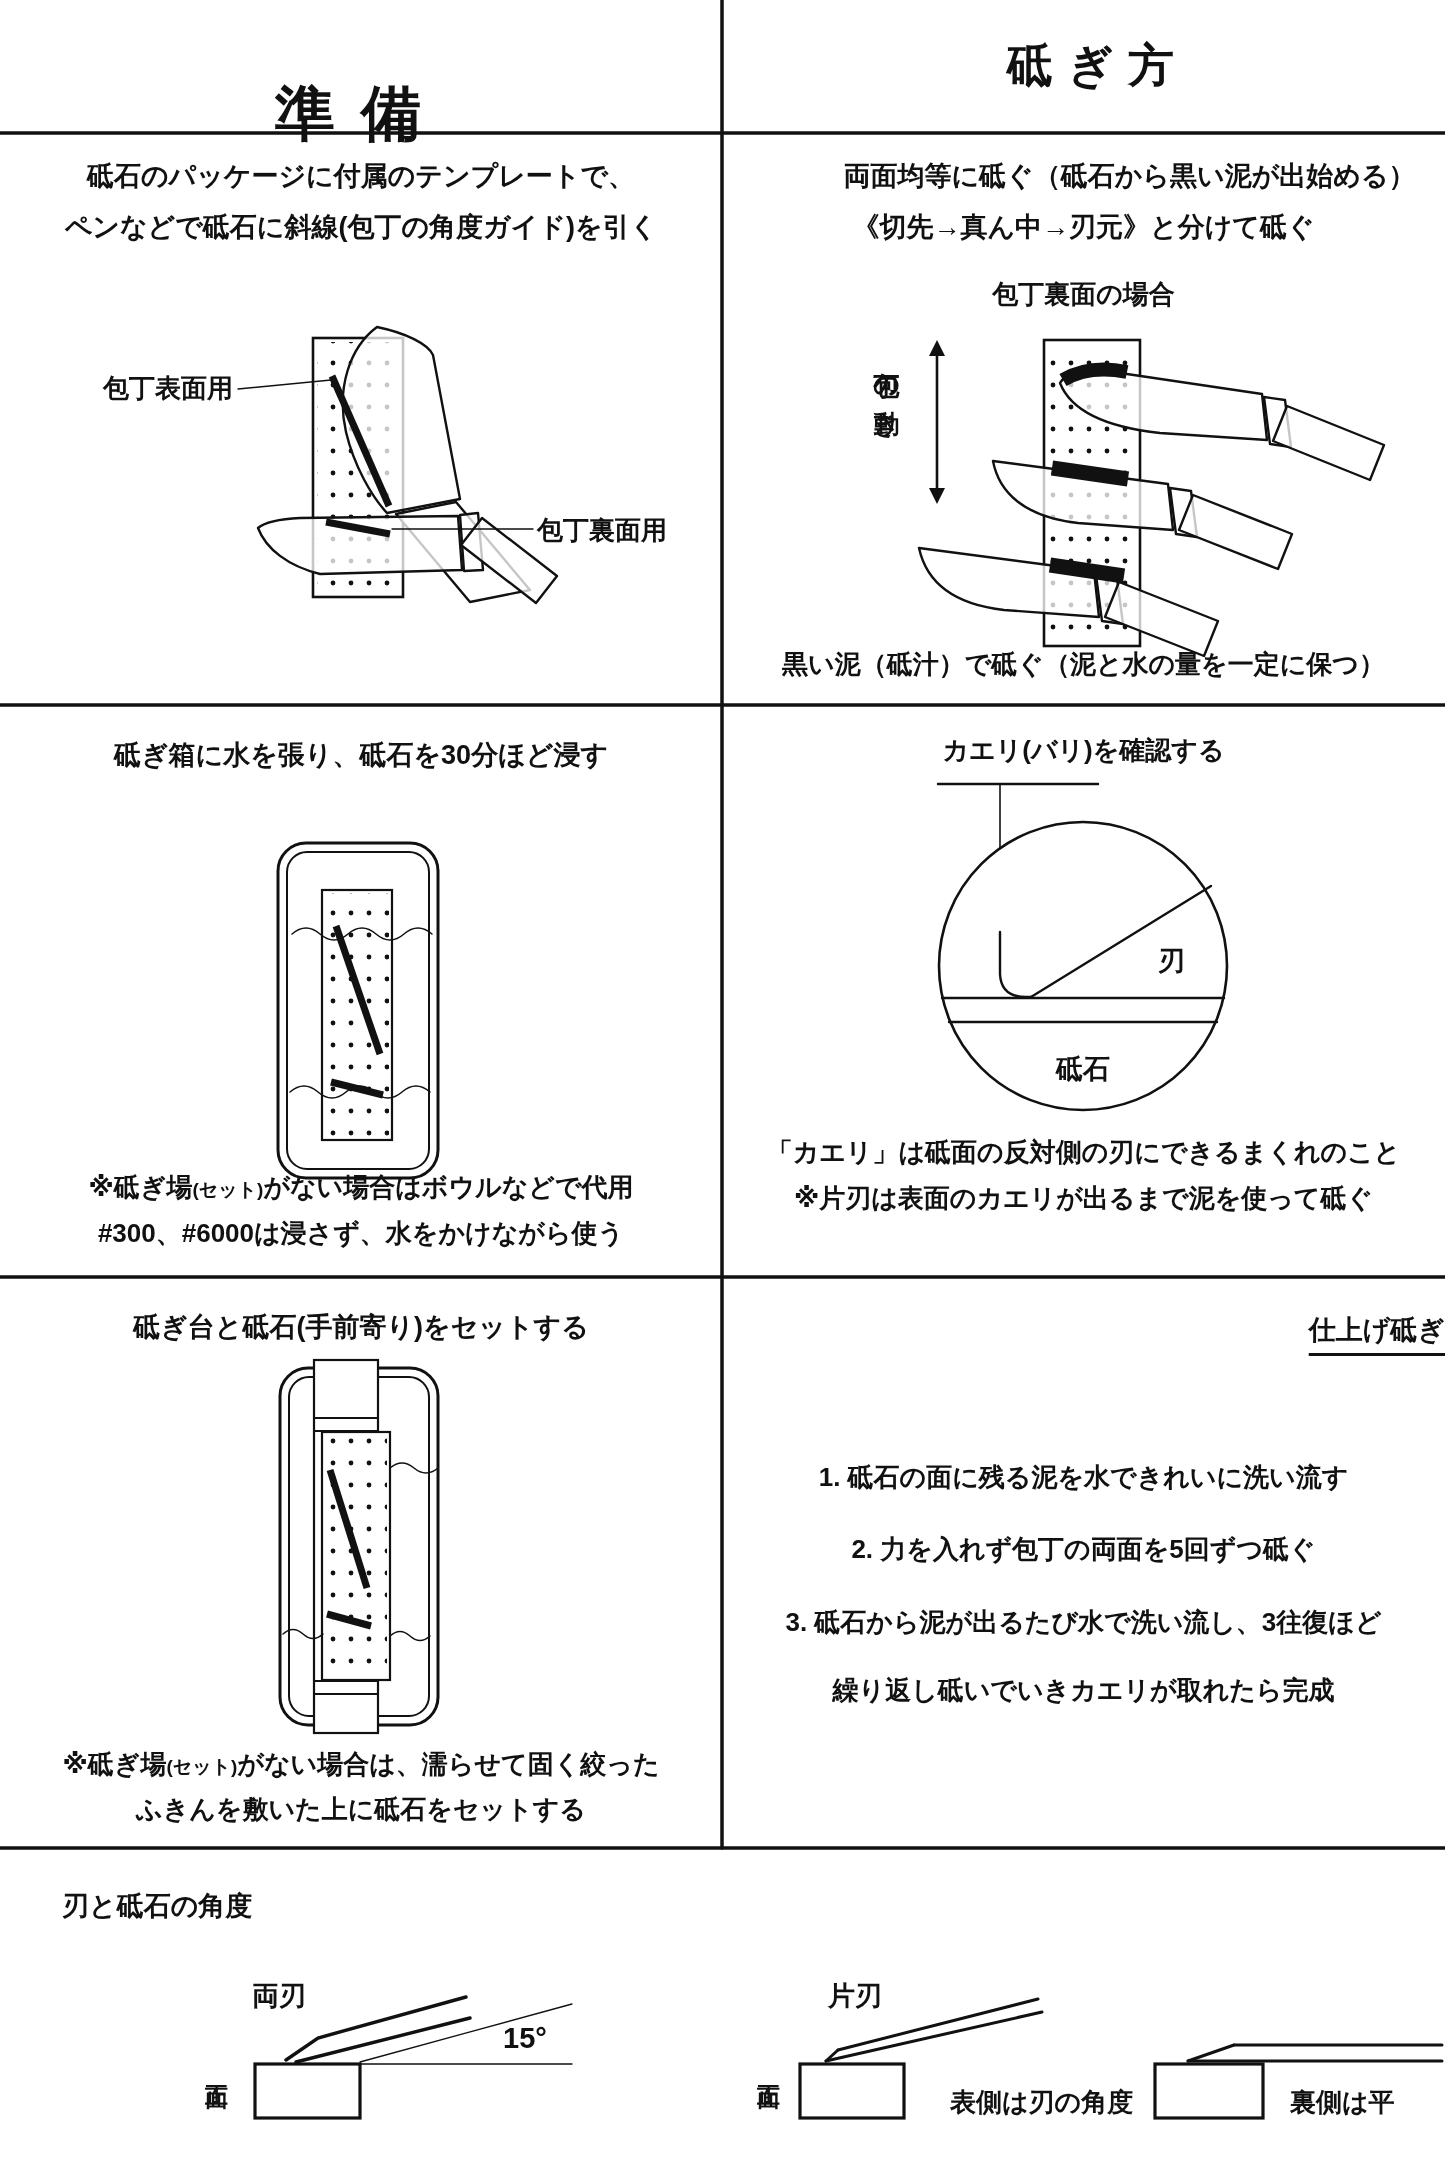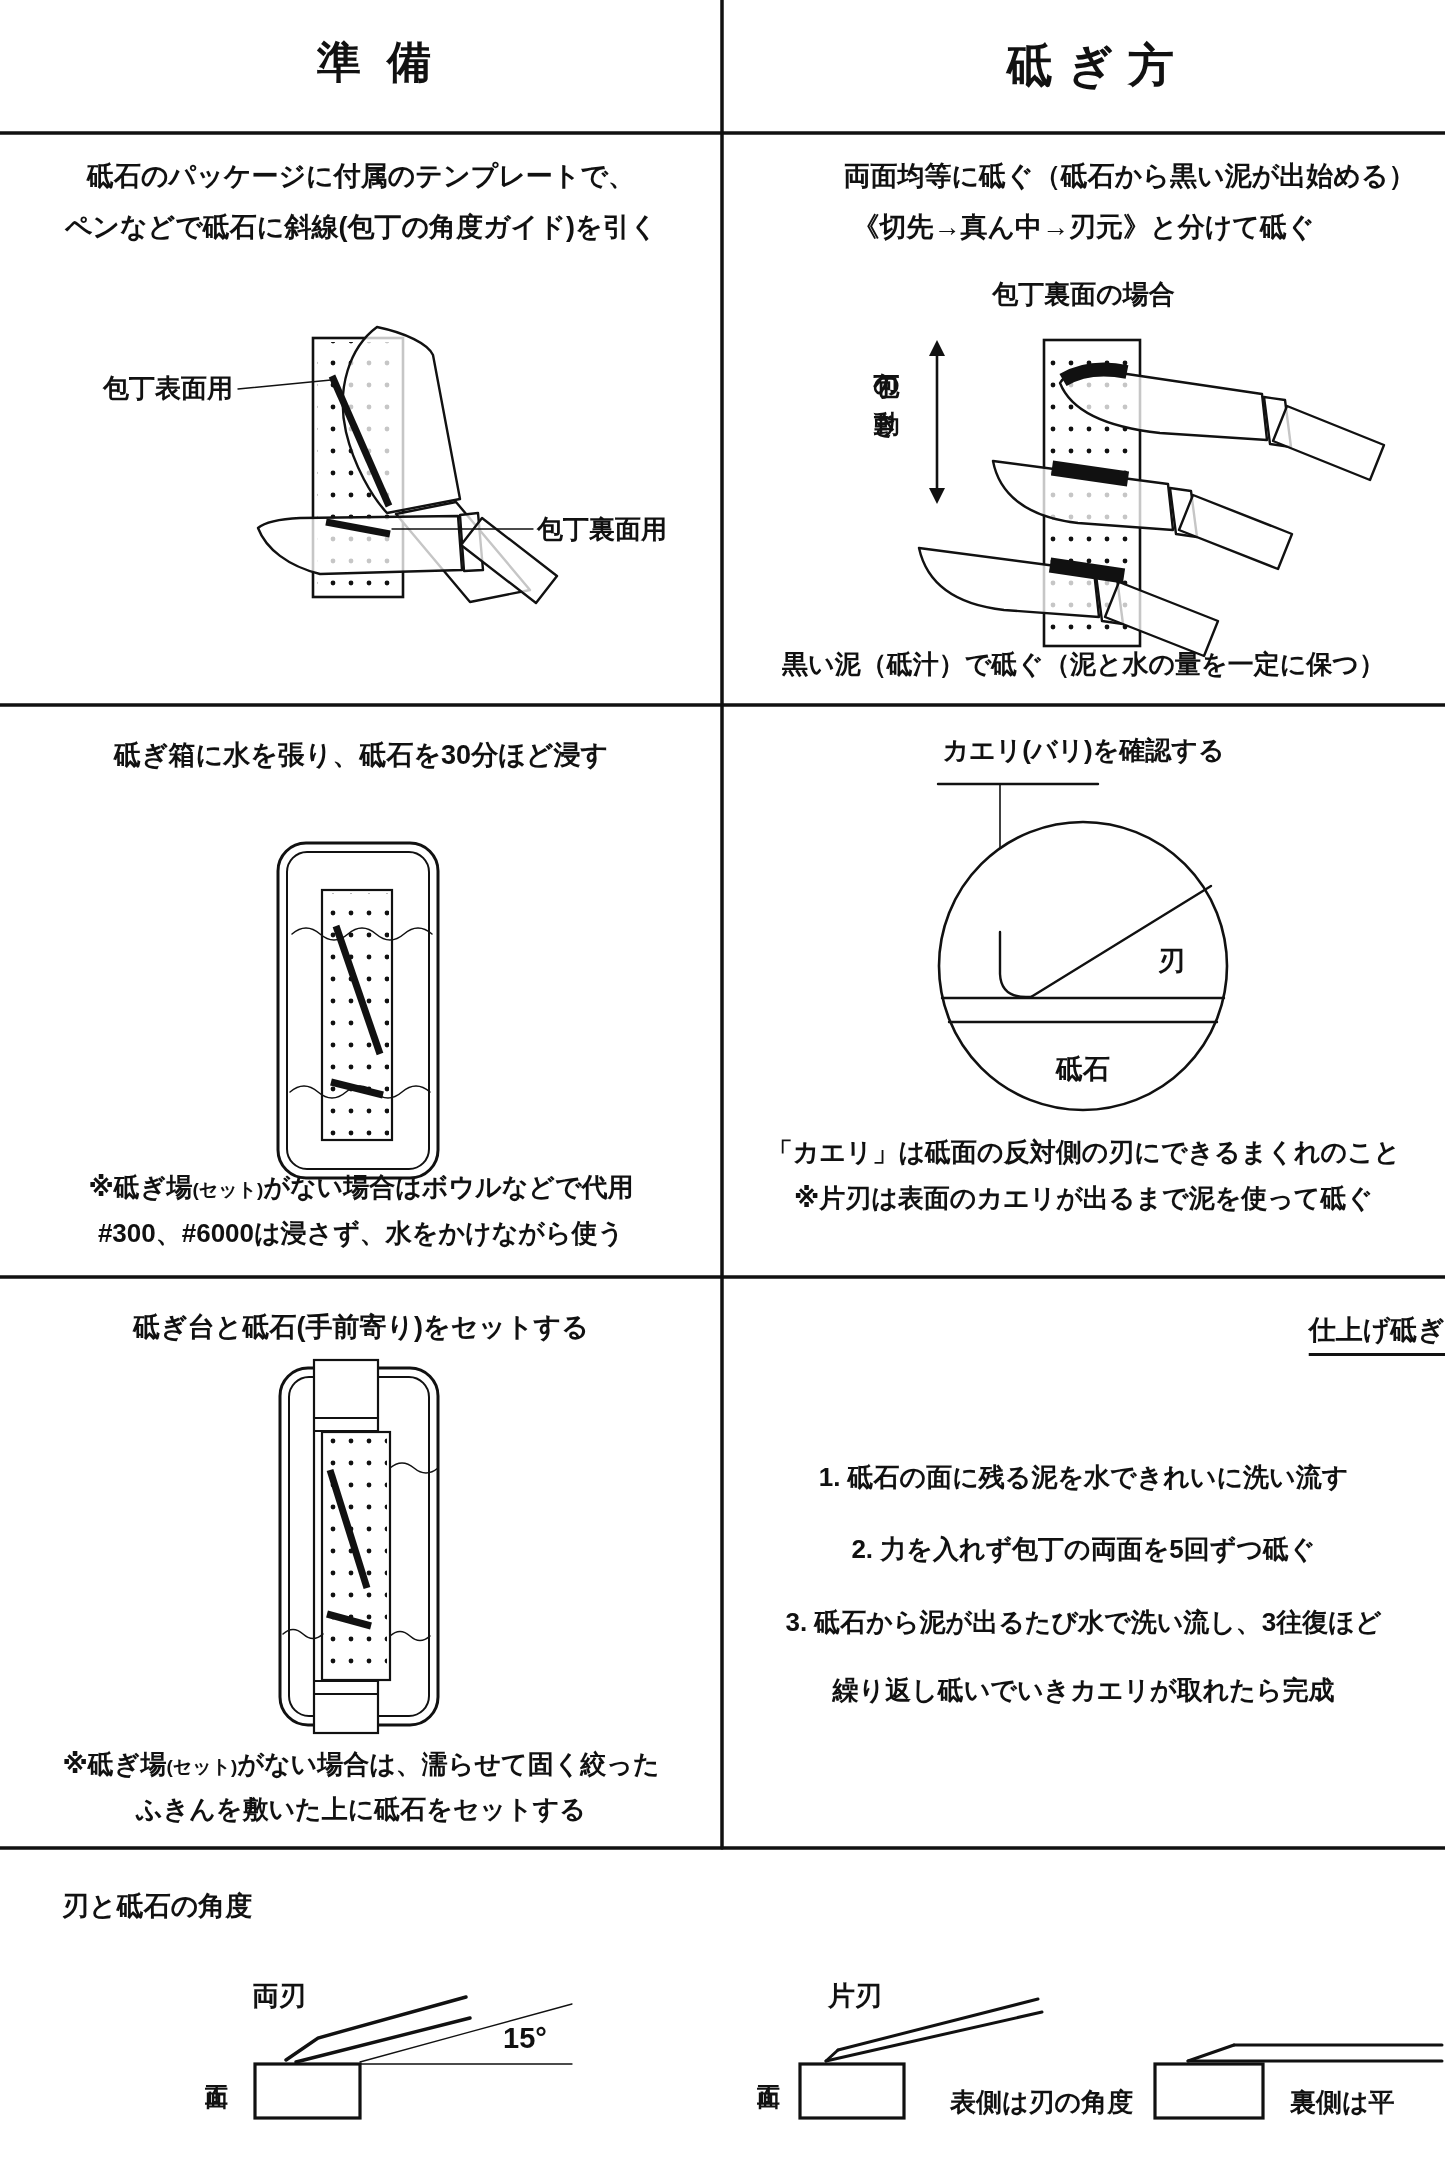--- a/index.html
+++ b/index.html
@@ -11,21 +11,21 @@
     position:relative;width:1445px;height:2168px;background:#fff;
     font-family:"Liberation Sans","DejaVu Sans",sans-serif;
     color:var(--ink);overflow:hidden;
   }
   .art{position:absolute;left:0;top:0;width:1445px;height:2168px;}
   .t{position:absolute;font-weight:bold;color:var(--ink);white-space:nowrap;line-height:1;}
   .cl{left:0;width:722px;text-align:center;}   
   .cr{left:722px;width:723px;text-align:center;}
   .b27{font-size:27px;}
   .b26{font-size:26px;}
-  .hd{font-size:44px;letter-spacing:26px;padding-left:26px;}
+  .hd{font-size:60px;letter-spacing:26px;margin-top:44px;}
   .hd2{font-size:46px;letter-spacing:14px;padding-left:14px;}
   .vert{writing-mode:vertical-rl;text-orientation:upright;letter-spacing:3px;}
   .small{font-size:19px;}
   
   .ln{stroke:var(--ink);fill:none;stroke-linecap:round;}
   .sq{stroke:var(--ink);fill:#ffffff;}
   .knife{fill:rgba(255,255,255,0.76);stroke:var(--ink);stroke-width:2.4;stroke-linejoin:round;}
   .mark{stroke:var(--ink);fill:none;stroke-linecap:butt;}
   .dotc{fill:var(--ink);}
 </style>
@@ -153,21 +153,21 @@
       <line class="ln" x1="1188" y1="2061" x2="1234" y2="2045" stroke-width="3"></line>
     </g>
   </svg>
 
   <div class="t cl hd" style="top:40px;">準備</div>
   <div class="t cr hd2" style="top:42px;">砥ぎ方</div>
 
   <div class="t cl b27" style="top:163px;">砥石のパッケージに付属のテンプレートで、</div>
   <div class="t cl b27" style="top:214px;">ペンなどで砥石に斜線(包丁の角度ガイド)を引く</div>
   <div class="t b26" style="left:103px;top:375px;">包丁表面用</div>
-  <div class="t b26" style="left:537px;top:517px;font-family:Liberation Serif, serif;">包丁裏面用</div>
+  <div class="t b26" style="left:537px;top:517px;">包丁裏面用</div>
 
   <div class="t cl b27" style="top:734px;margin-top:8px;">砥ぎ箱に水を張り、砥石を30分ほど浸す</div>
   <div class="t cl b26" style="top:1174px;"><span>※砥ぎ場</span><span class="small">(セット)</span><span>がない場合はボウルなどで代用</span></div>
   <div class="t cl b26" style="top:1220px;">#300、#6000は浸さず、水をかけながら使う</div>
 
   <div class="t cl b27" style="top:1314px;">砥ぎ台と砥石(手前寄り)をセットする</div>
   <div class="t cl b26" style="top:1751px;"><span>※砥ぎ場</span><span class="small">(セット)</span><span>がない場合は、濡らせて固く絞った</span></div>
   <div class="t cl b26" style="top:1796px;">ふきんを敷いた上に砥石をセットする</div>
 
   <div class="t cr b27" style="top:163px;padding-left:46px;">両面均等に砥ぐ（砥石から黒い泥が出始める）</div>

